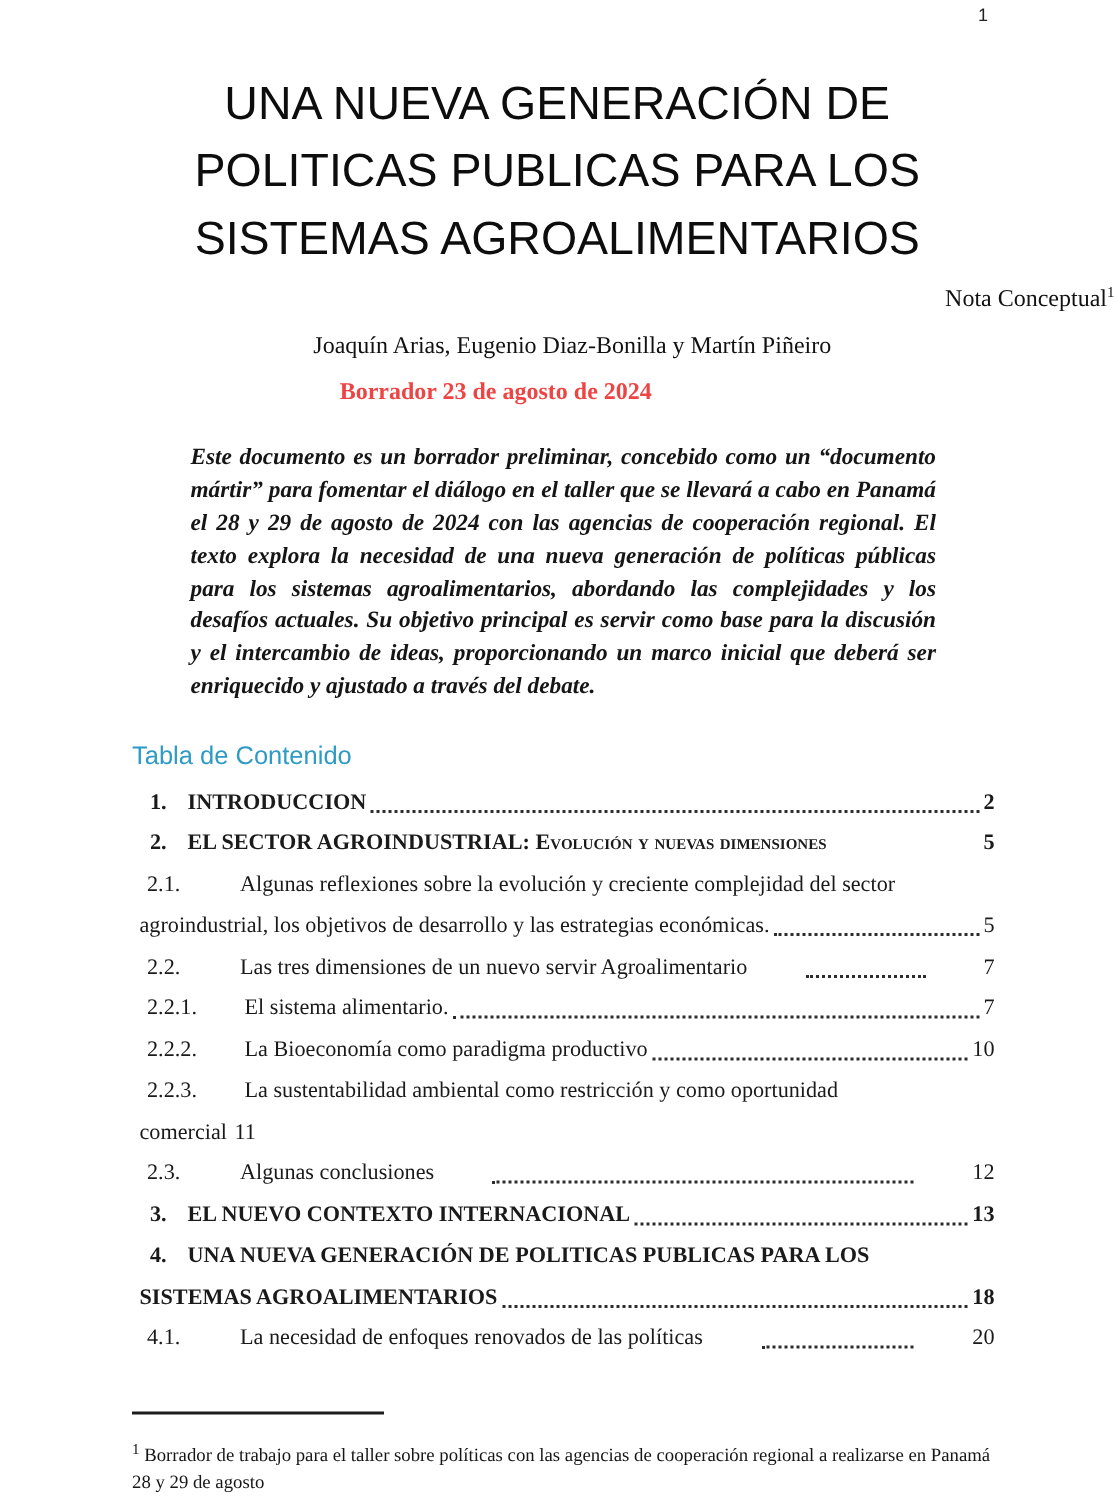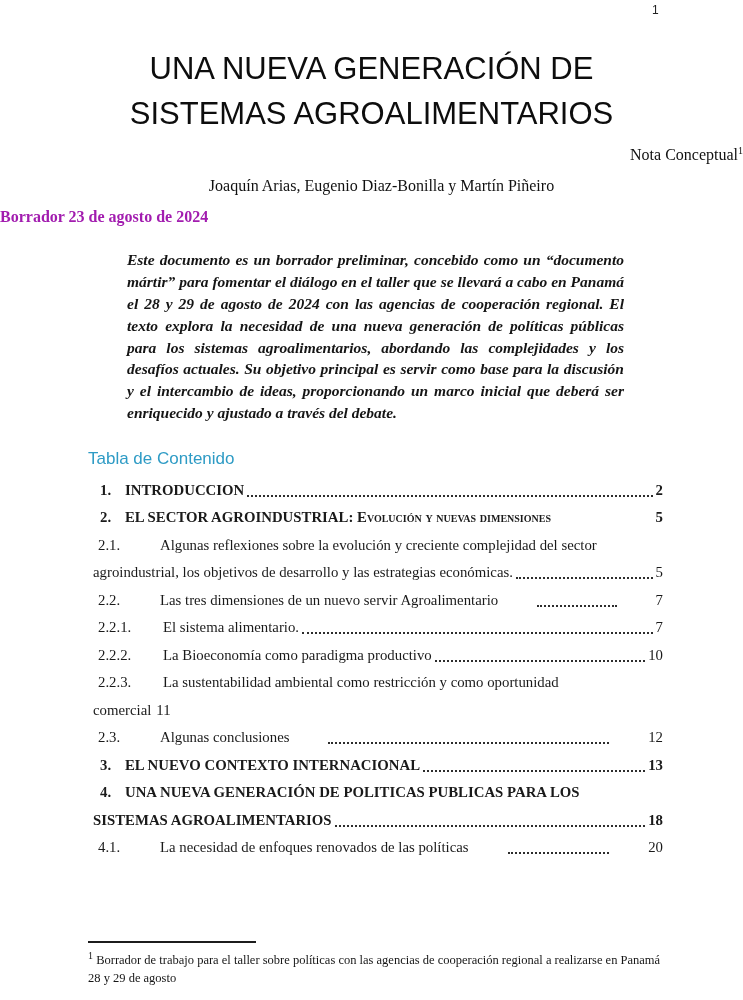--- a/index.html
+++ b/index.html
@@ -26,23 +26,23 @@
   .subtitle{
     margin-top:9px;text-align:right;
     font-size:16px;color:#111;
   }
   .subtitle sup, .footnote sup{font-size:10px;}
   .authors{
     margin-top:13px;text-align:center;
     font-size:16px;color:#111;padding-left:20px;
   }
   .draft-date{
-    margin-top:13px;text-align:left;
+    margin-top:13px;text-align:center;
     padding-right:82px;
-    font-size:16px;font-weight:bold;color:#a21caf;
+    font-size:16px;font-weight:bold;color:#ef4444;
   }
   .abstract{
     margin:23px 119px 0 127px;
     text-align:justify;
     font-style:italic;font-weight:bold;
     font-size:15.5px;line-height:21.8px;color:#151515;
   }
   .toc-heading{
     margin:25px 0 0 88px;
     font-family:"Liberation Sans","DejaVu Sans",sans-serif;
@@ -77,34 +77,35 @@
   .toc-row .leader.blank{border-bottom:none;}
   .toc-row .pg{flex:0 0 auto;}
   .toc-row .pg.inline{margin-left:5px;}
   .footnote-area{
     position:absolute;left:88px;top:941px;width:575px;
   }
   .footnote-separator{
     width:168px;height:2px;background:#1c1c1c;
   }
   .footnote{
-    margin-top:4px;
+    margin-top:15px;
     font-size:12.5px;line-height:18px;color:#161616;
     text-align:left;
   }
 </style>
 </head>
 <body>
 
 <div class="page">
 
   <div class="page-number">1</div>
 
   <div class="doc-title">
     <div>UNA NUEVA GENERACIÓN DE</div>
+    <div>POLITICAS PUBLICAS PARA LOS</div>
     <div>SISTEMAS AGROALIMENTARIOS</div>
   </div>
 
   <div class="subtitle"><span>Nota Conceptual</span><sup>1</sup></div>
 
   <div class="authors">Joaquín Arias, Eugenio Diaz-Bonilla y Martín Piñeiro</div>
 
   <div class="draft-date">Borrador 23 de agosto de 2024</div>
 
   <div class="abstract">Este documento es un borrador preliminar, concebido como un “documento mártir” para fomentar el diálogo en el taller que se llevará a cabo en Panamá el 28 y 29 de agosto de 2024 con las agencias de cooperación regional. El texto explora la necesidad de una nueva generación de políticas públicas para los sistemas agroalimentarios, abordando las complejidades y los desafíos actuales. Su objetivo principal es servir como base para la discusión y el intercambio de ideas, proporcionando un marco inicial que deberá ser enriquecido y ajustado a través del debate.</div>

